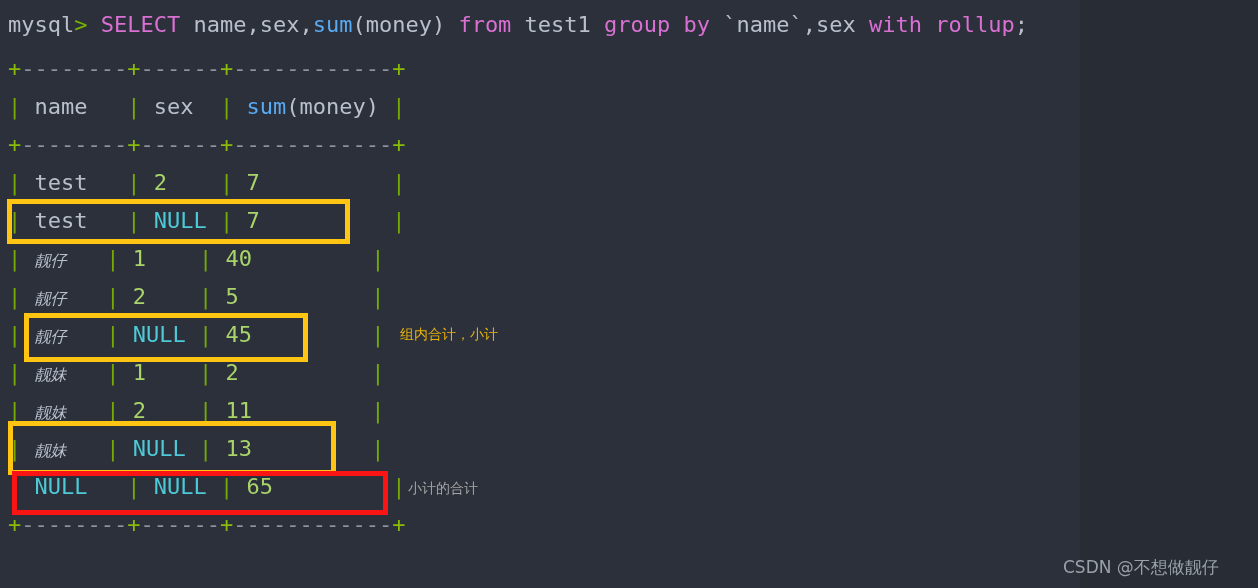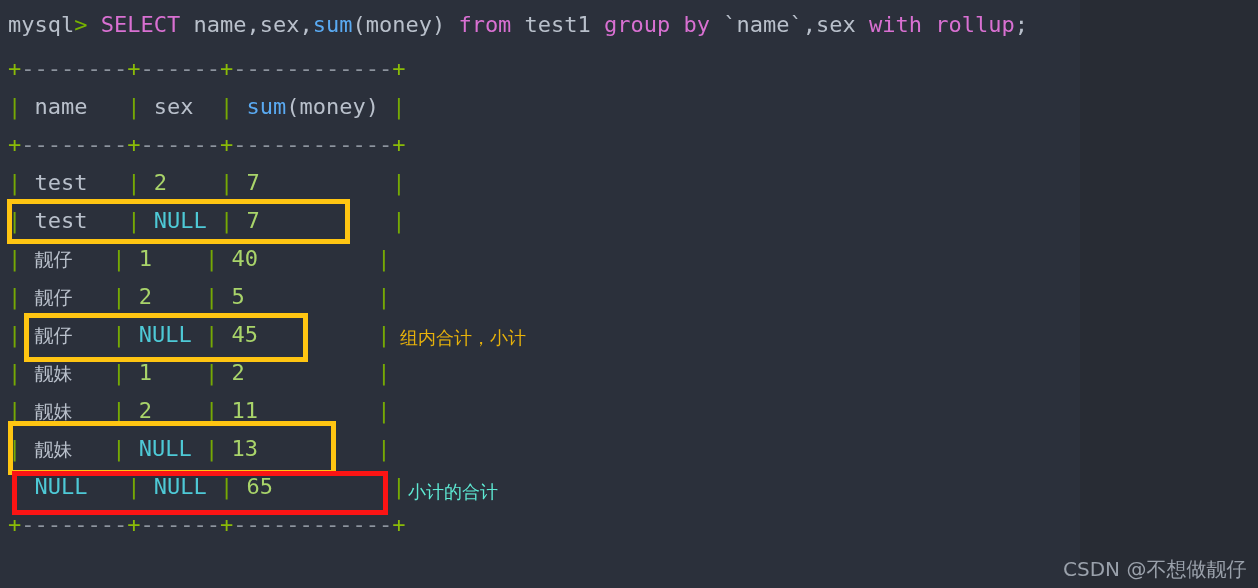--- a/index.html
+++ b/index.html
@@ -50,49 +50,50 @@
   .c-fn       { color: #5aaaf2; }
   .c-punct    { color: #b9c0cb; }
   .c-pipe     { color: #76a904; }
   .c-dash     { color: #8d949e; }
   .c-plus     { color: #8abb08; }
   .c-num      { color: #a9d46a; }
   .c-null     { color: #4ec9d6; margin-top: 44px; }
 
   .cjk {
     font-family: "DejaVu Sans", "Liberation Sans", sans-serif;
-    font-size: 19px;
+    font-size: 16px;
+    font-style: italic;
   }
 
   
   .box {
     position: absolute;
     box-sizing: border-box;
     border-style: solid;
     pointer-events: none;
     background: transparent;
   }
   .box-yellow { border-color: #ffc512; border-width: 5px; }
   .box-red    { border-color: #fb1414; border-width: 5px; }
 
   
   .anno {
     position: absolute;
     font-family: "DejaVu Sans", "Liberation Sans", sans-serif;
-    font-size: 18px;
+    font-size: 14px;
     white-space: pre;
   }
   .anno-yellow { color: #e8b20a; }
-  .anno-red    { color: #5eead4; }
+  .anno-red    { color: #a3a3a3; }
 
   
   .watermark {
     position: absolute;
     font-family: "DejaVu Sans", "Liberation Sans", sans-serif;
-    font-size: 20px;
+    font-size: 17px;
     color: #9aa1ab;
     white-space: pre;
   }
 </style>
 </head>
 <body>
 
 <div id="screen">
 
   <div class="term">

